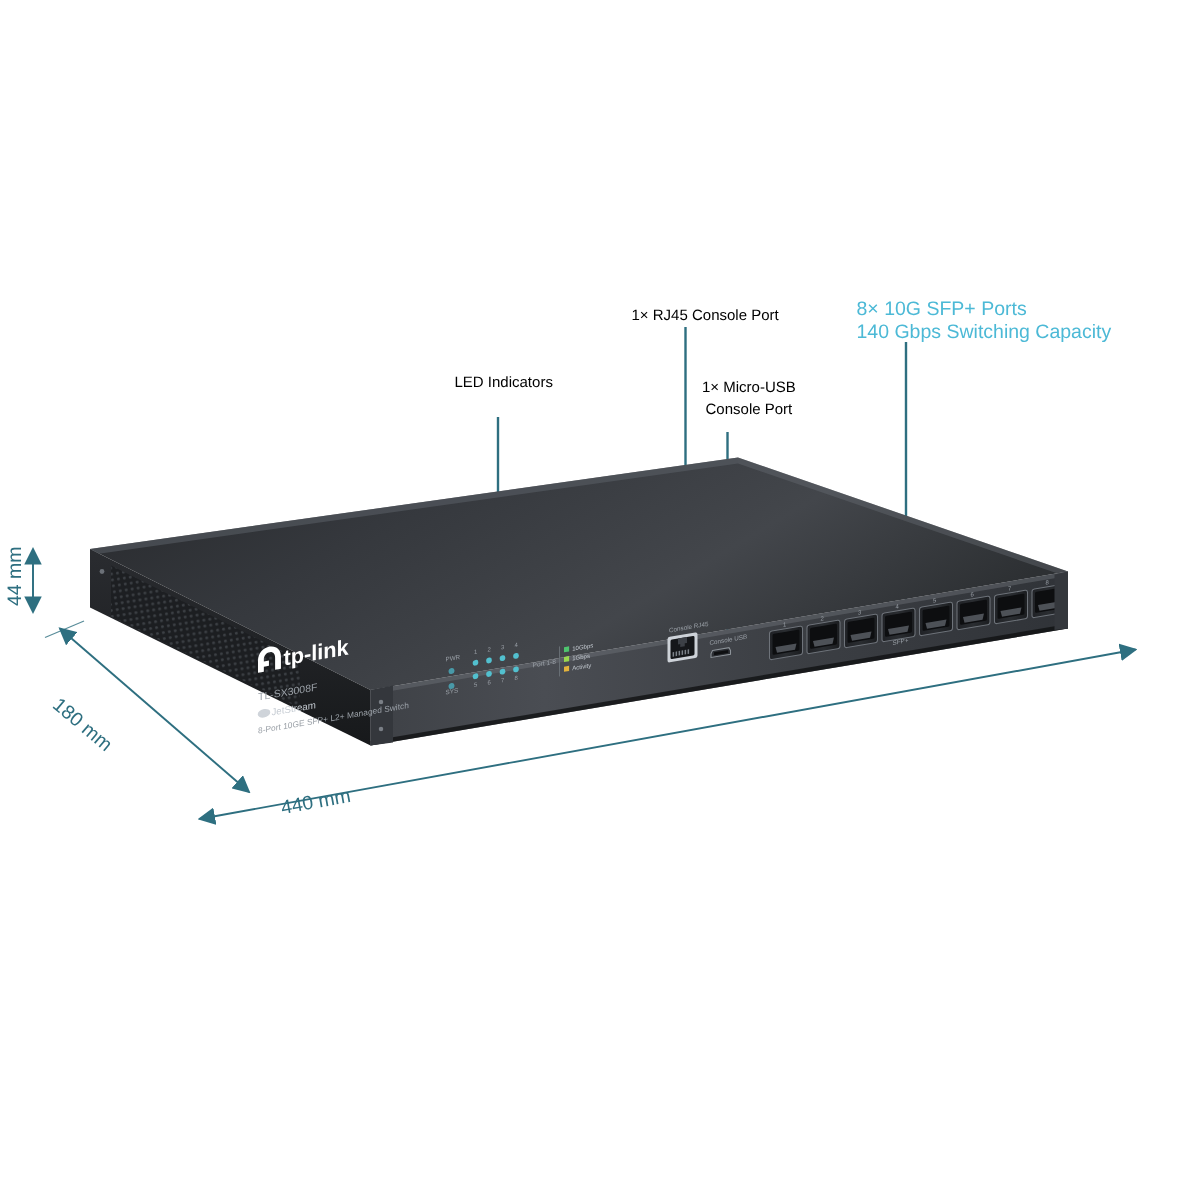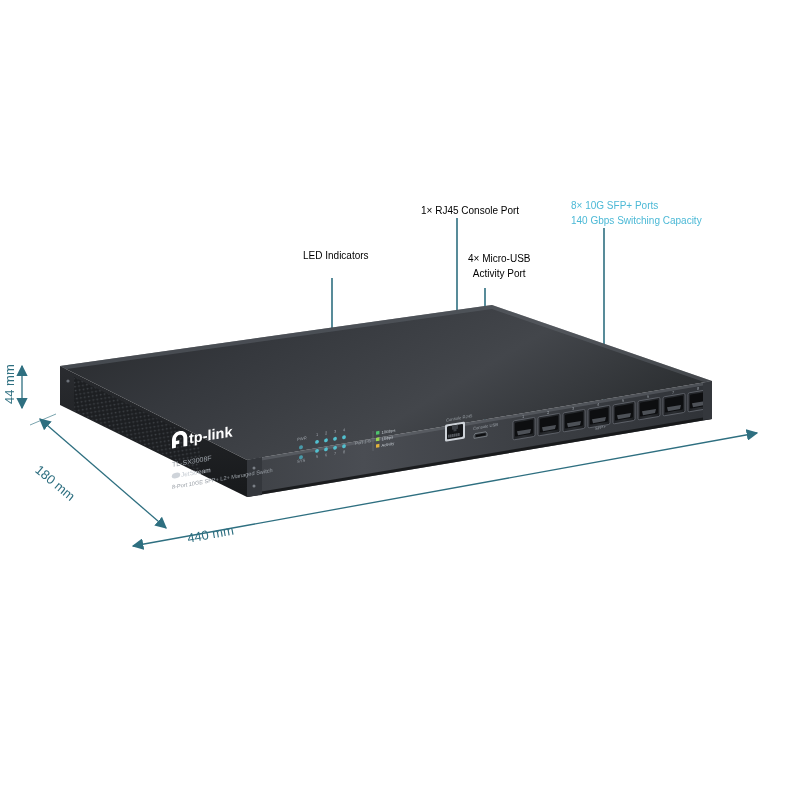--- a/index.html
+++ b/index.html
@@ -6,21 +6,21 @@
   body{
     width:800px;height:800px;background:#ffffff;overflow:hidden;
     font-family:"Liberation Sans",sans-serif;position:relative;
   }
   #stage{position:absolute;inset:0;width:800px;height:800px;}
   .svgroot{position:absolute;left:0;top:0;width:800px;height:800px;}
 
   
   .anno{position:absolute;white-space:nowrap;line-height:15px;}
   .anno.dark{color:#000000;font-size:10px;text-align:center;}
-  .anno.cyan{color:#4cb9d6;font-size:10px;}
+  .anno.cyan{color:#4cb9d6;font-size:13px;}
   .dim{position:absolute;color:#2e6f80;font-size:13px;white-space:nowrap;}
 </style>
 </head>
 <body>
 
 <div id="stage">
 
   <svg class="svgroot" viewBox="0 0 800 800">
     <defs>
       <linearGradient id="gTop" x1="0" y1="0" x2="1" y2="0.4">
@@ -255,22 +255,22 @@
 
   <div class="anno dark" style="left:303px;top:248px;">
     <span>LED Indicators</span>
   </div>
 
   <div class="anno dark" style="left:421px;top:203px;">
     <span>1× RJ45 Console Port</span>
   </div>
 
   <div class="anno dark" style="left:468px;top:251px;">
-    <div>4× Micro-USB</div>
-    <div>Activity Port</div>
+    <div>1× Micro-USB</div>
+    <div>Console Port</div>
   </div>
 
   <div class="anno cyan" style="left:571px;top:198px;">
     <div>8× 10G SFP+ Ports</div>
     <div>140 Gbps Switching Capacity</div>
   </div>
 
   <div class="dim" style="left:2px;top:404px;transform:rotate(-90deg);transform-origin:left top;">
     <span>44 mm</span>
   </div>

